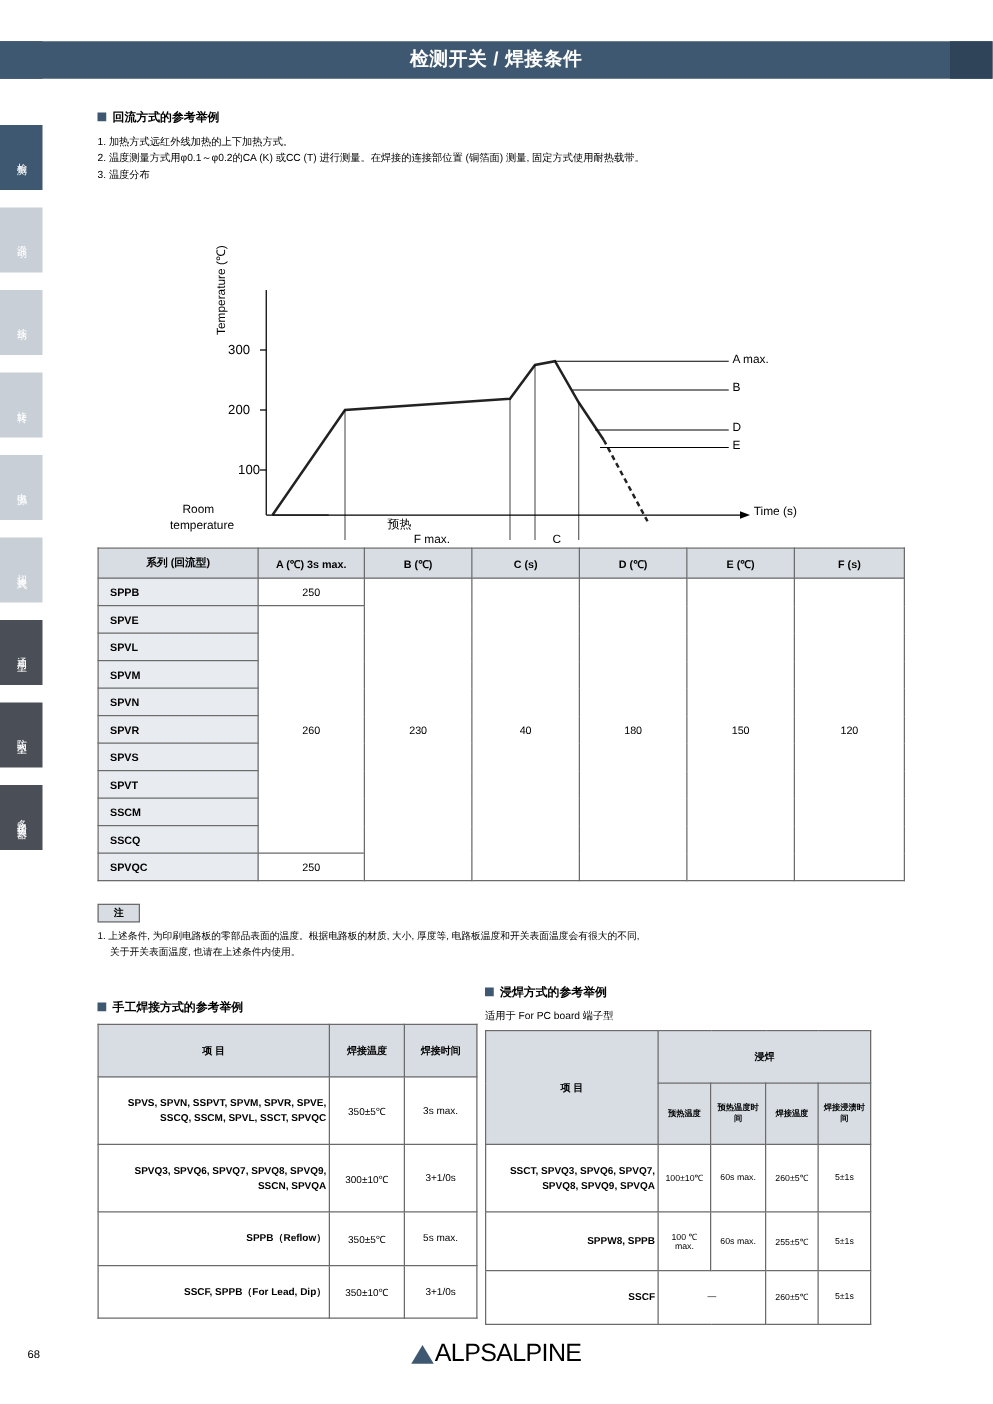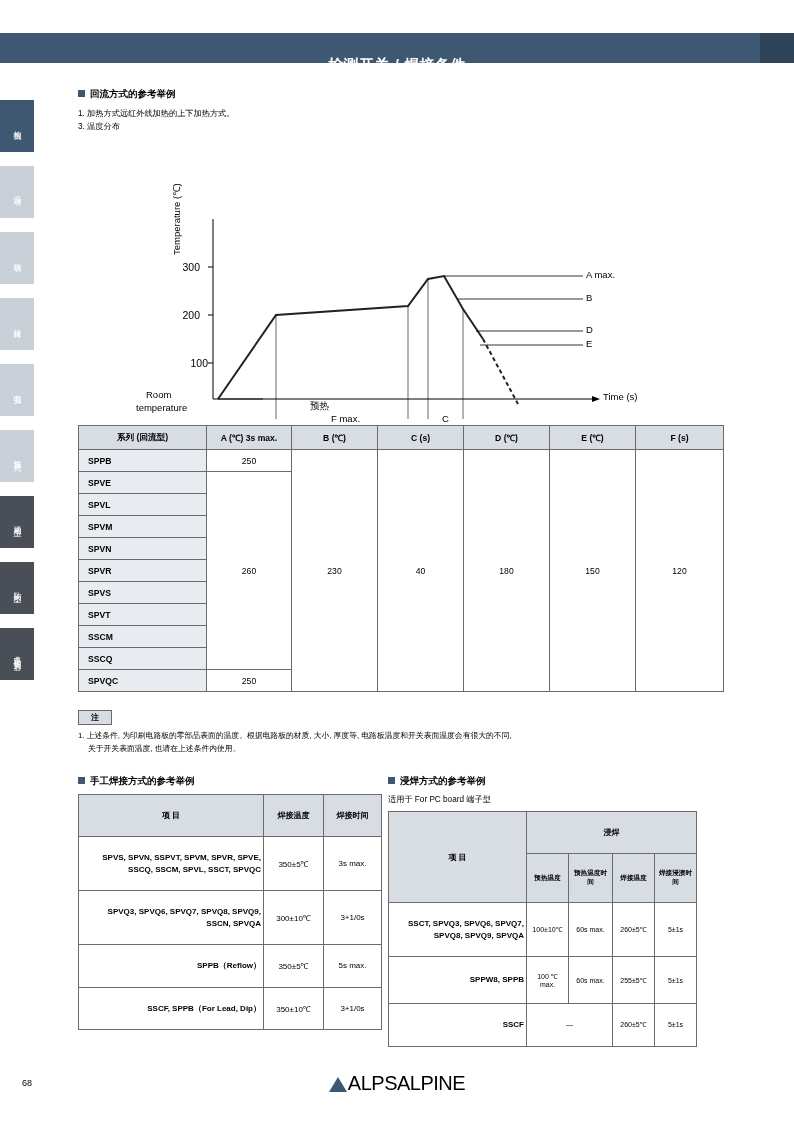--- a/index.html
+++ b/index.html
@@ -28,21 +28,21 @@
     background: #ffffff;
   }
   .header-band {
     position: absolute;
     left: 0; top: 33px;
     width: 794px; height: 30px;
     background: #3f5871;
   }
   .header-title {
     position: absolute;
-    left: 0; top: 50px;
+    left: 0; top: 33px;
     width: 794px; height: 30px;
     line-height: 30px;
     text-align: center;
     color: #ffffff;
     font-size: 15px;
     font-weight: bold;
     letter-spacing: 0.5px;
   }
   .header-accent-left {
     position: absolute;
@@ -174,21 +174,21 @@
     font-size: 7.8px;
     line-height: 12.5px;
     margin-top: 5px;
   }
   
   .cols {
     display: flex;
     margin-top: 20px;
     gap: 30px;
   }
-  .col-l { width: 280px; }
+  .col-l { width: 280px; margin-top: 12px; }
   .col-r { width: 308px; }
   table.sub-t {
     border-collapse: collapse;
     width: 100%;
     table-layout: fixed;
     margin-top: 6px;
   }
   table.sub-t th, table.sub-t td {
     border: 1px solid #6b6b6b;
     font-size: 8px;
@@ -279,20 +279,21 @@
   </div>
 
   <div class="content">
 
     
     <div class="sec-head">
       <span class="mk"></span><span>回流方式的参考举例</span>
     </div>
     <div class="note-lines">
       <div>1. 加热方式远红外线加热的上下加热方式。</div>
+      <div>2. 温度测量方式用φ0.1～φ0.2的CA (K) 或CC (T) 进行测量。在焊接的连接部位置 (铜箔面) 测量, 固定方式使用耐热载带。</div>
       <div>3. 温度分布</div>
     </div>
 
     
     <div class="graph-wrap">
       <div class="g-ylabel">Temperature (℃)</div>
       <div class="g-ytick" style="left:88px; top:112px;">300</div>
       <div class="g-ytick" style="left:88px; top:160px;">200</div>
       <div class="g-ytick" style="left:96px; top:208px;">100</div>
 

